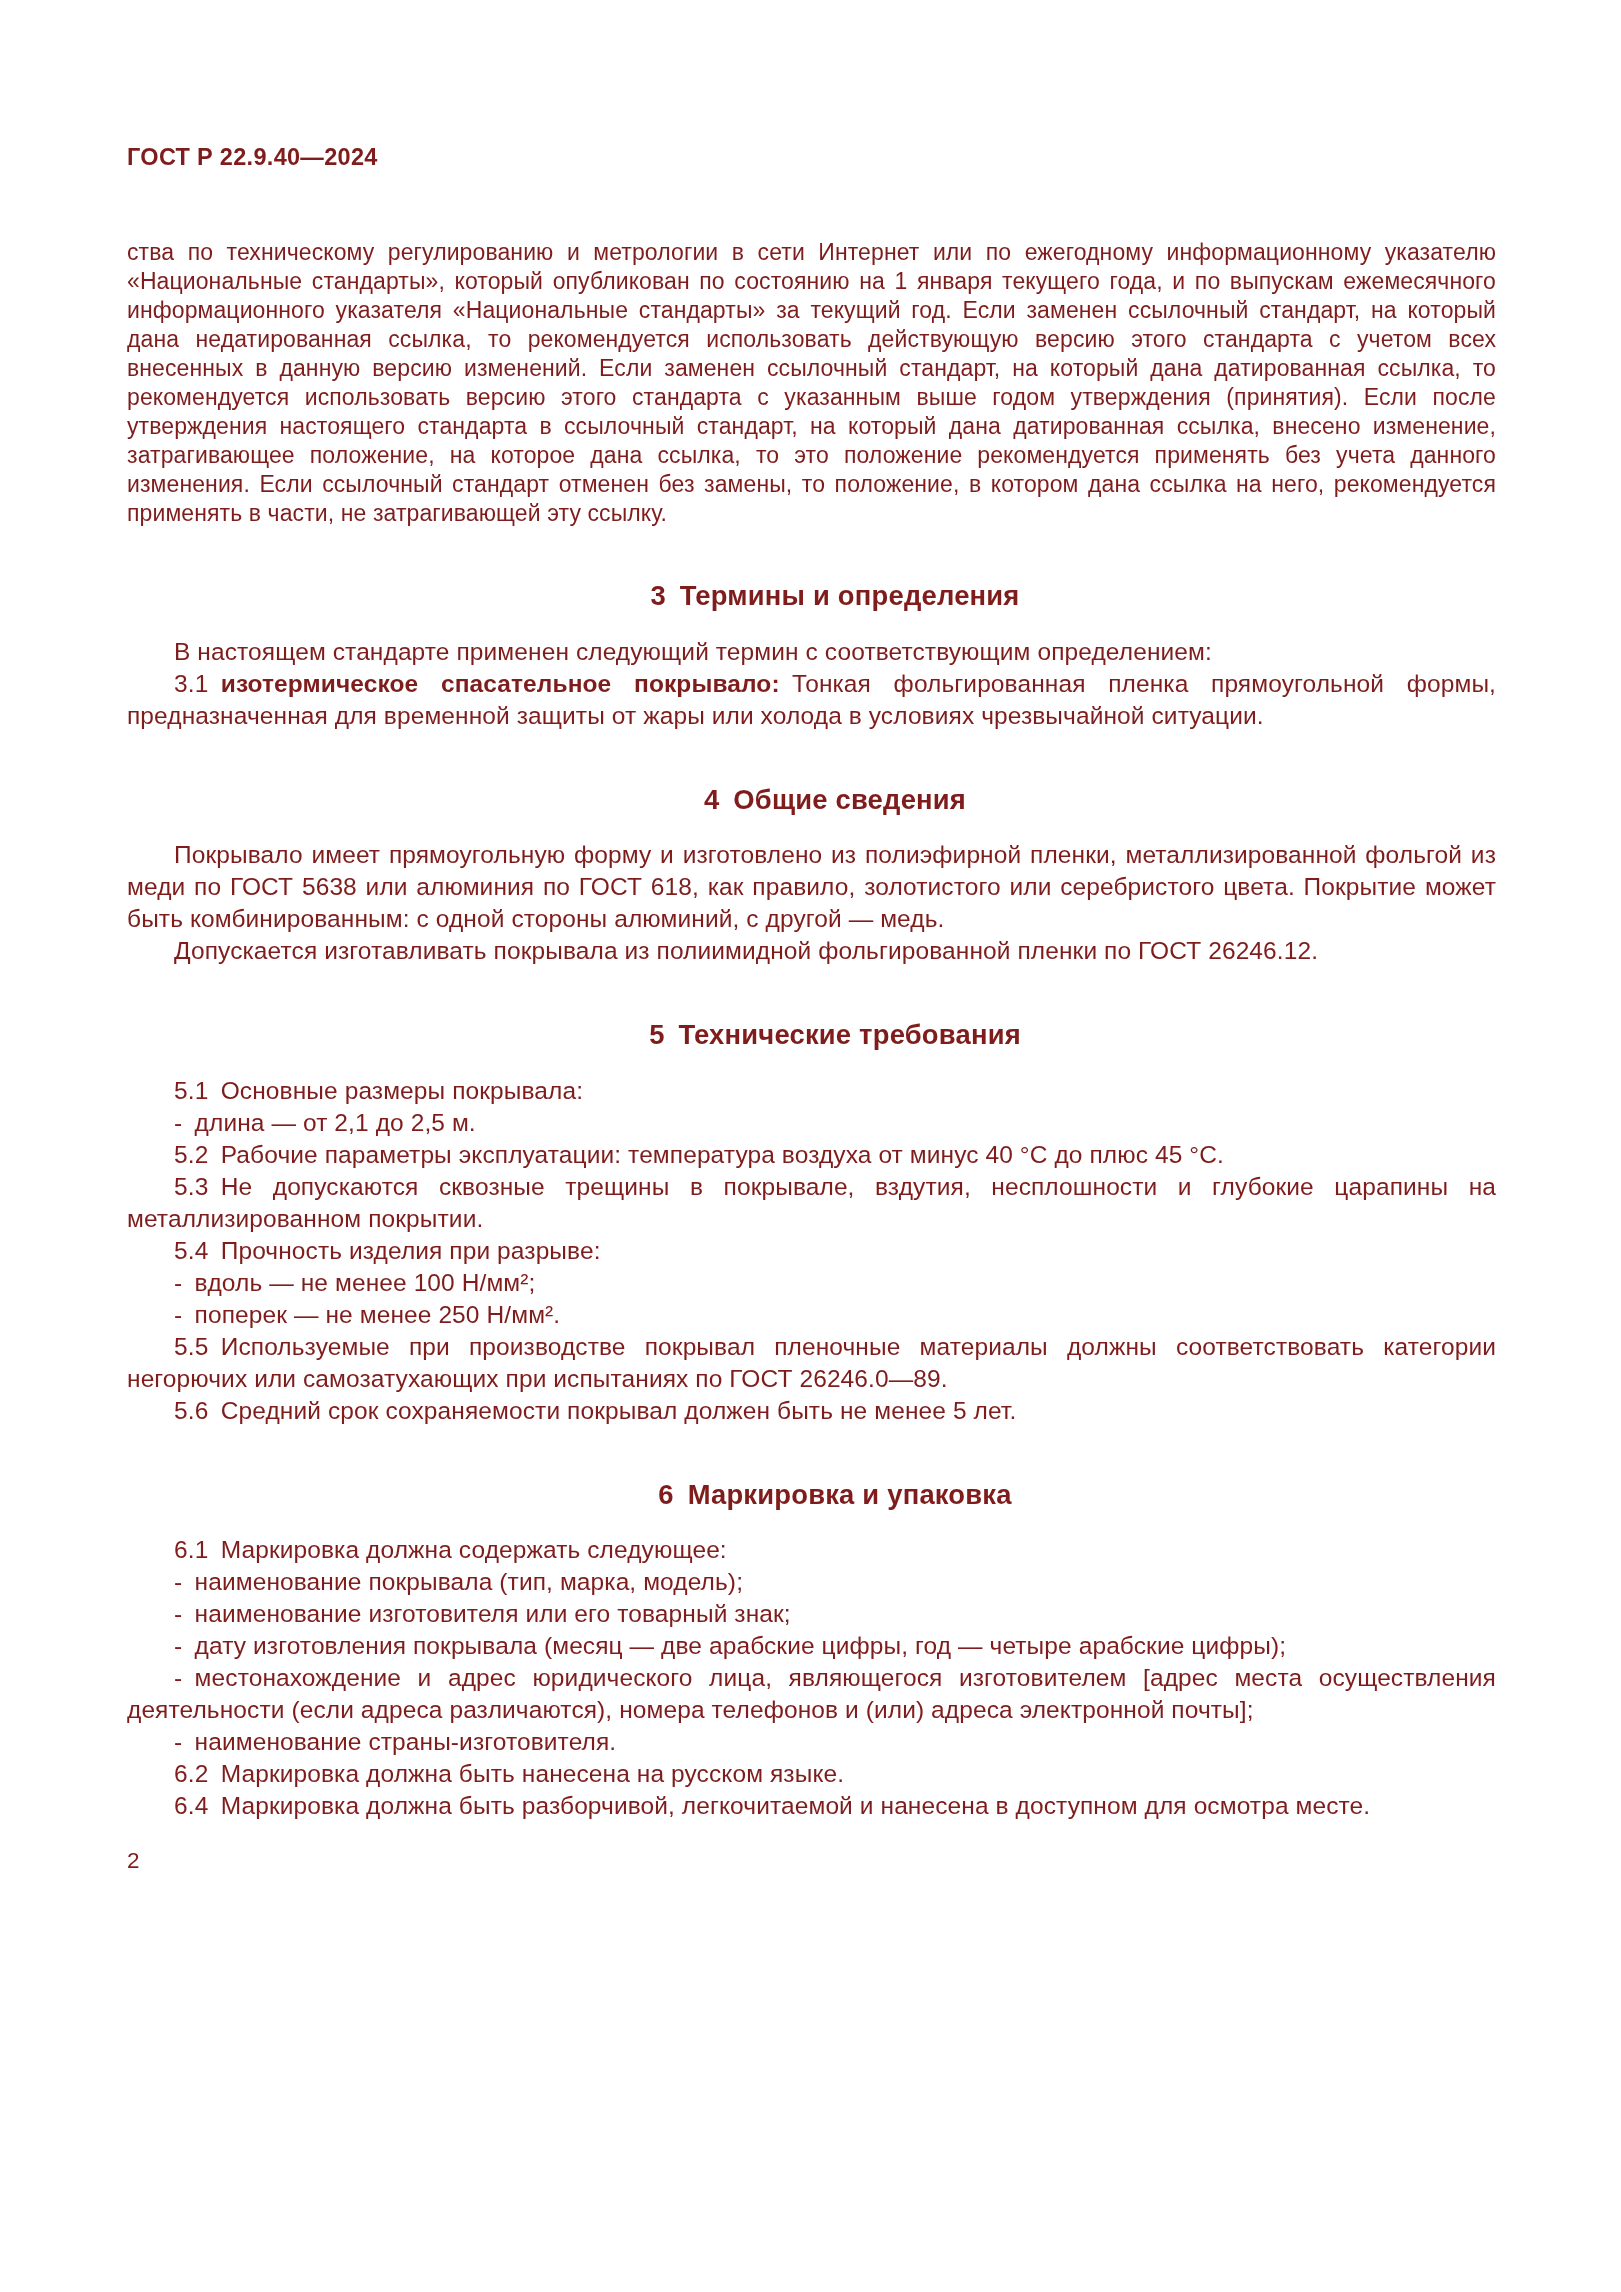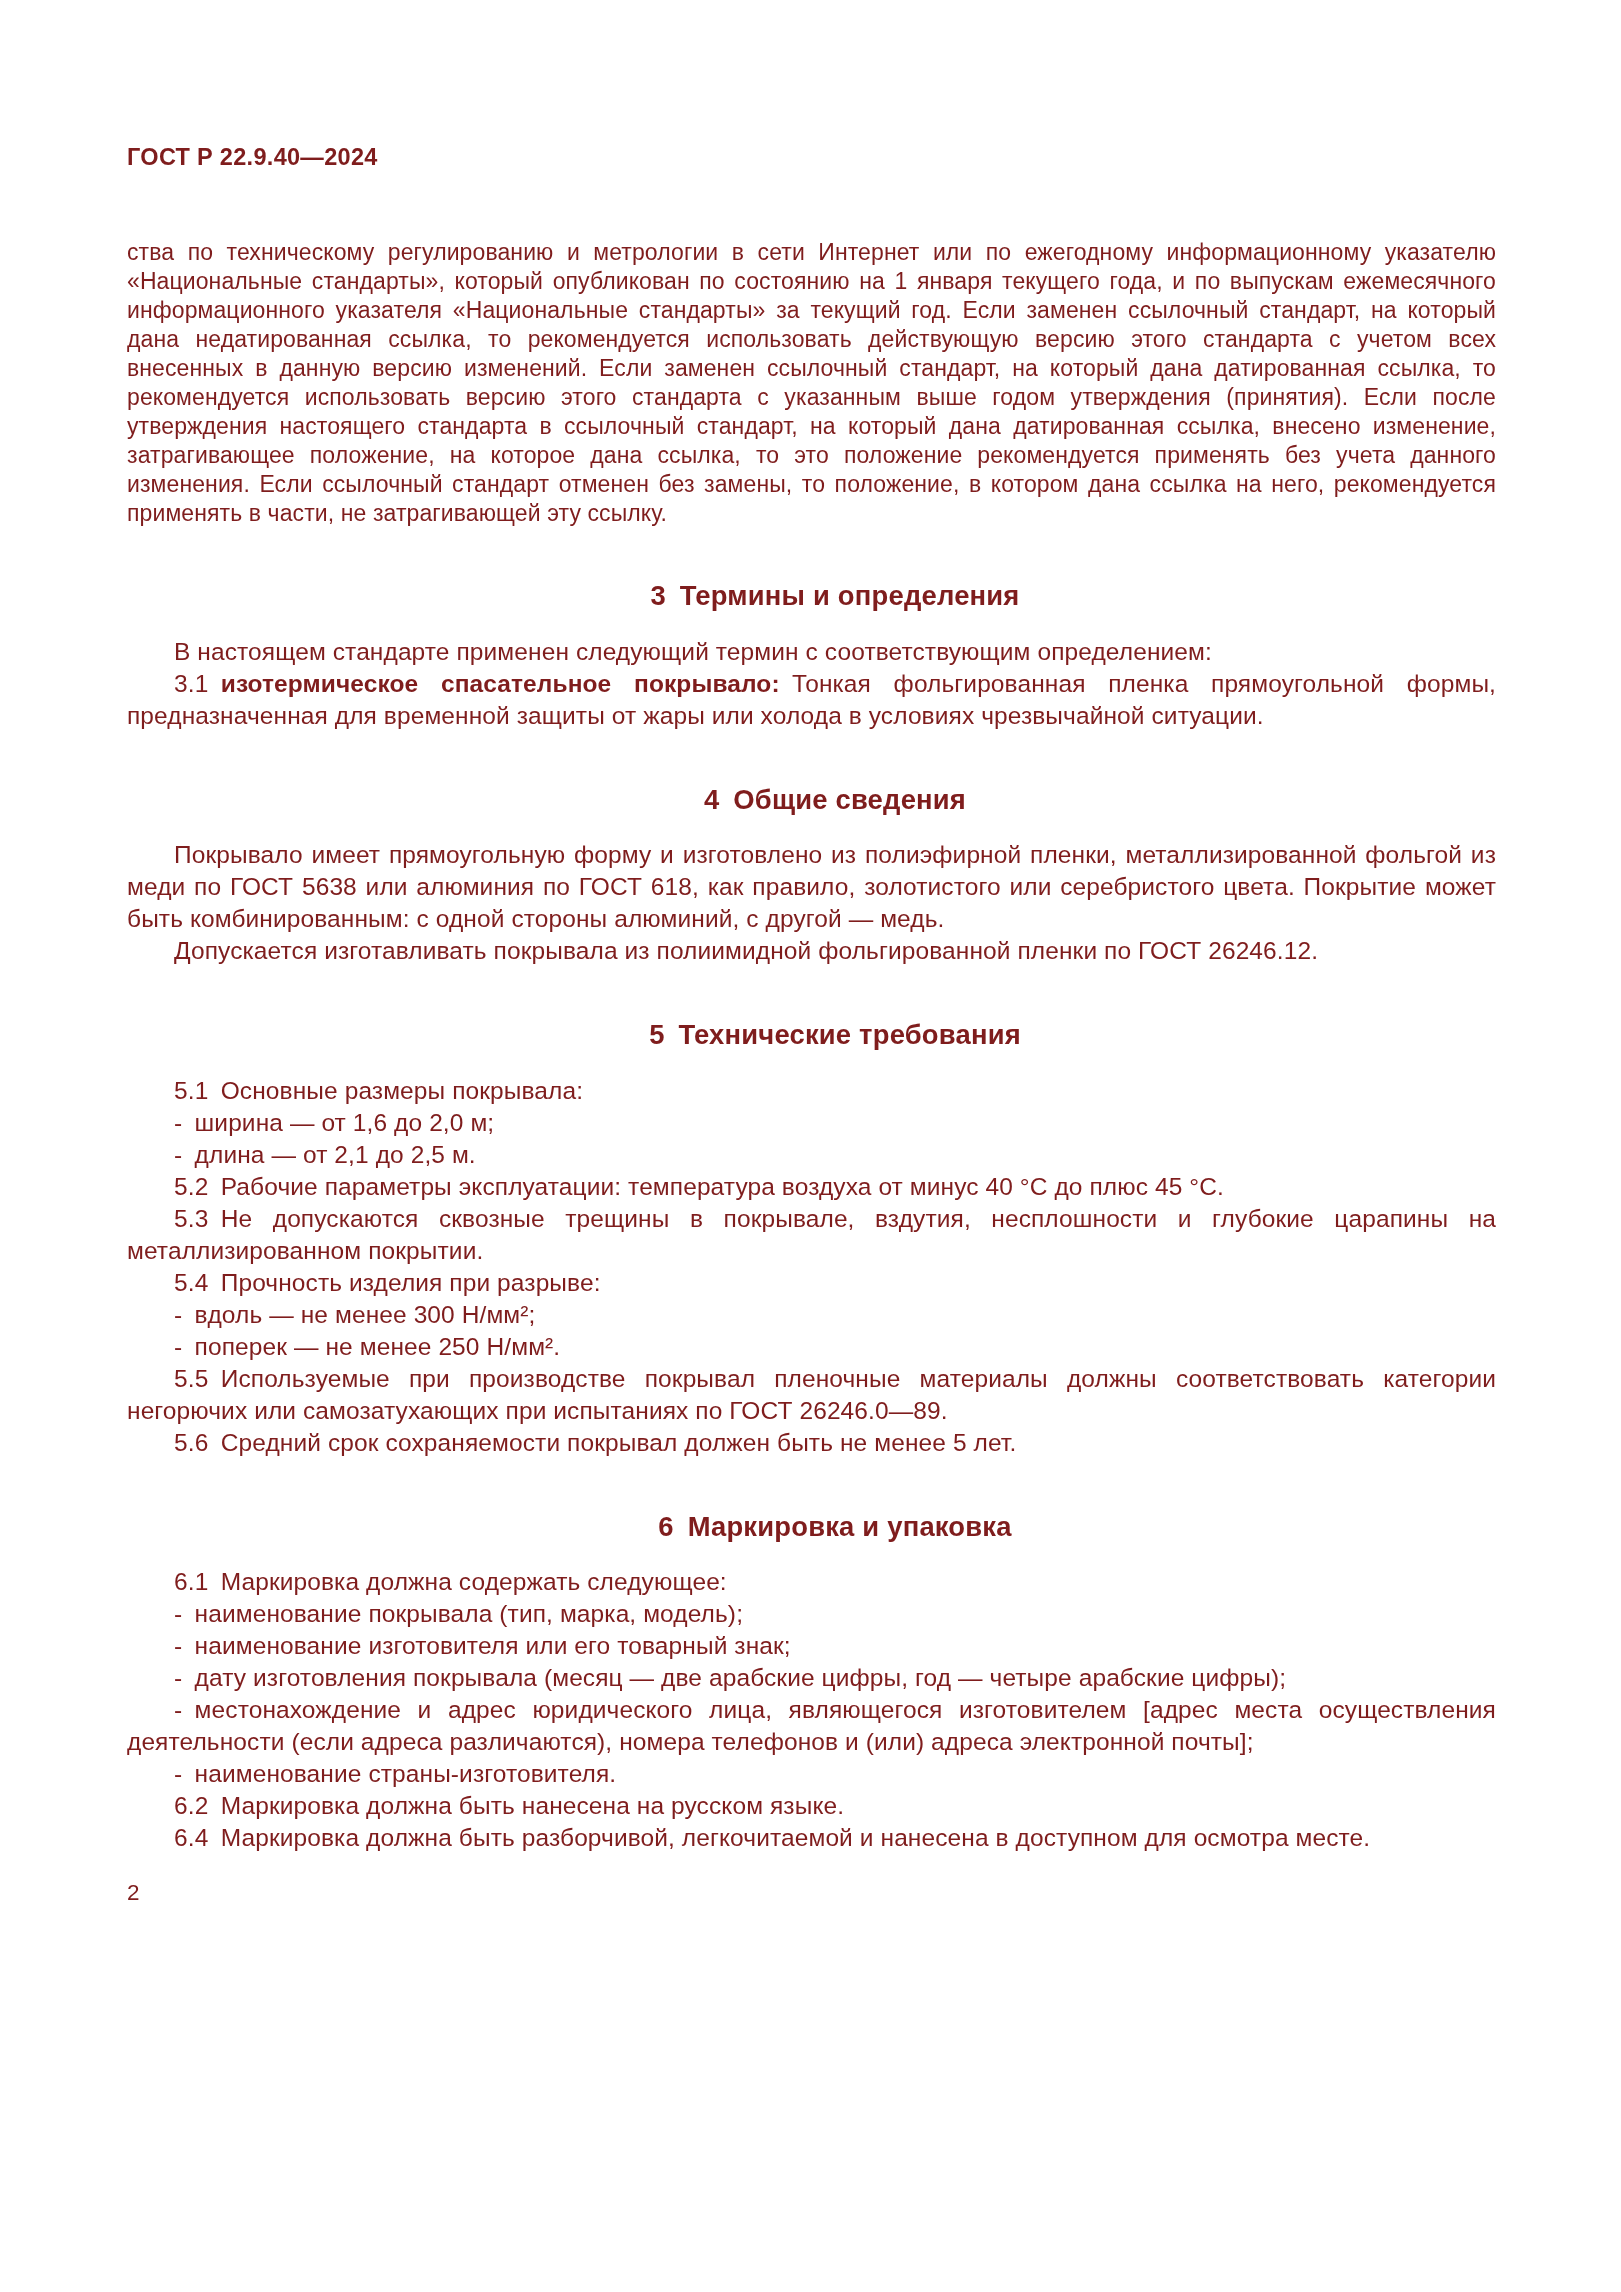--- a/index.html
+++ b/index.html
@@ -73,26 +73,25 @@
     <p class="para indent justify">В настоящем стандарте применен следующий термин с соответствующим определением:</p>
     <p class="para indent justify"><span>3.1 </span><span class="term-name">изотермическое спасательное покрывало: </span><span>Тонкая фольгированная пленка прямоугольной формы, предназначенная для временной защиты от жары или холода в условиях чрезвычайной ситуации.</span></p>
 
     <h2>4 Общие сведения</h2>
     <p class="para indent justify">Покрывало имеет прямоугольную форму и изготовлено из полиэфирной пленки, металлизированной фольгой из меди по ГОСТ 5638 или алюминия по ГОСТ 618, как правило, золотистого или серебристого цвета. Покрытие может быть комбинированным: с одной стороны алюминий, с другой — медь.</p>
     <p class="para indent justify">Допускается изготавливать покрывала из полиимидной фольгированной пленки по ГОСТ 26246.12.</p>
 
     <h2>5 Технические требования</h2>
     <div>
       <p class="para indent justify">5.1 Основные размеры покрывала:</p>
-      <p class="para indent justify">- ширина — от 1,6 до 2,0 м;</p>
       <p class="para indent justify">- длина — от 2,1 до 2,5 м.</p>
       <p class="para indent justify">5.2 Рабочие параметры эксплуатации: температура воздуха от минус 40 °С до плюс 45 °С.</p>
       <p class="para indent justify">5.3 Не допускаются сквозные трещины в покрывале, вздутия, несплошности и глубокие царапины на металлизированном покрытии.</p>
       <p class="para indent justify">5.4 Прочность изделия при разрыве:</p>
-      <p class="para indent justify">- вдоль — не менее 300 Н/мм²;</p>
+      <p class="para indent justify">- вдоль — не менее 100 Н/мм²;</p>
       <p class="para indent justify">- поперек — не менее 250 Н/мм².</p>
       <p class="para indent justify">5.5 Используемые при производстве покрывал пленочные материалы должны соответствовать категории негорючих или самозатухающих при испытаниях по ГОСТ 26246.0—89.</p>
       <p class="para indent justify">5.6 Средний срок сохраняемости покрывал должен быть не менее 5 лет.</p>
     </div>
 
     <h2>6 Маркировка и упаковка</h2>
     <div>
       <p class="para indent justify">6.1 Маркировка должна содержать следующее:</p>
       <p class="para indent justify">- наименование покрывала (тип, марка, модель);</p>
       <p class="para indent justify">- наименование изготовителя или его товарный знак;</p>

